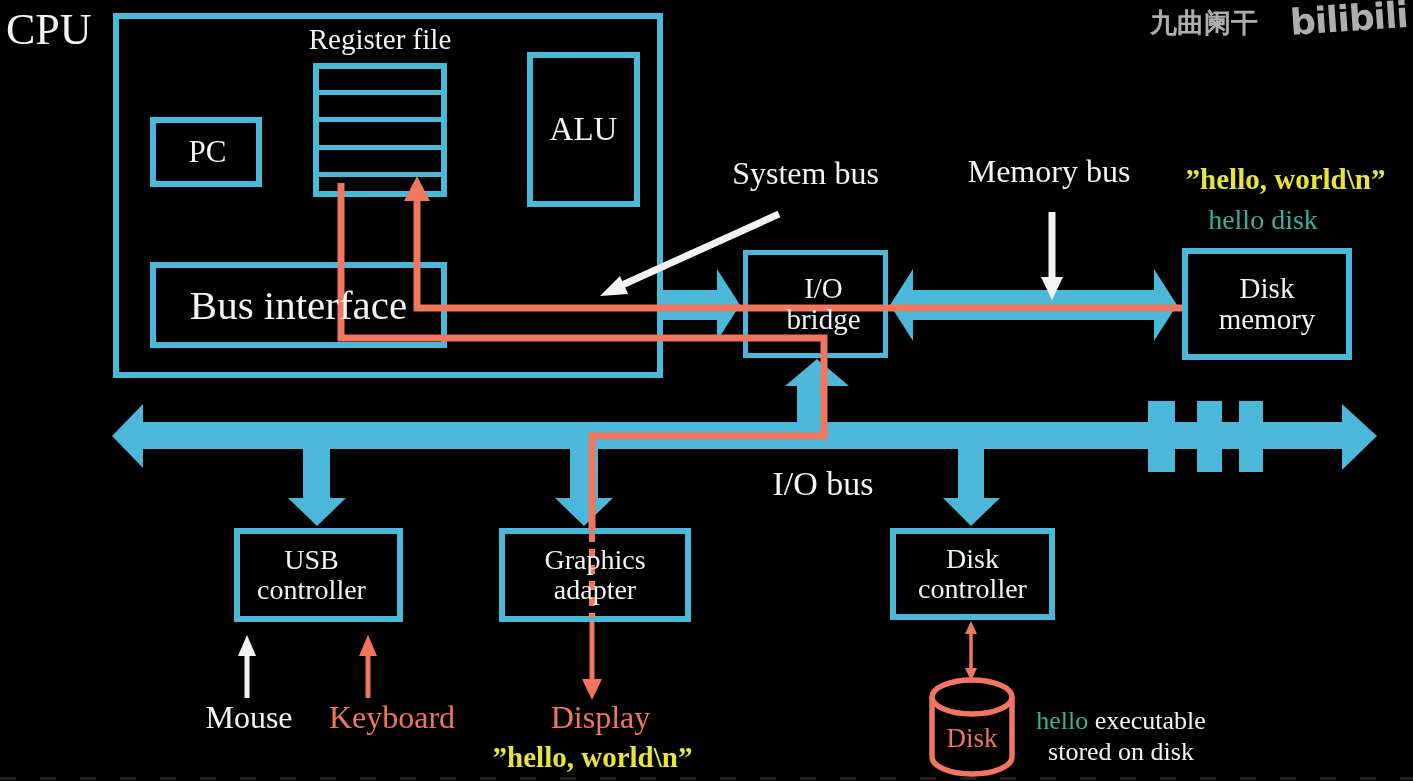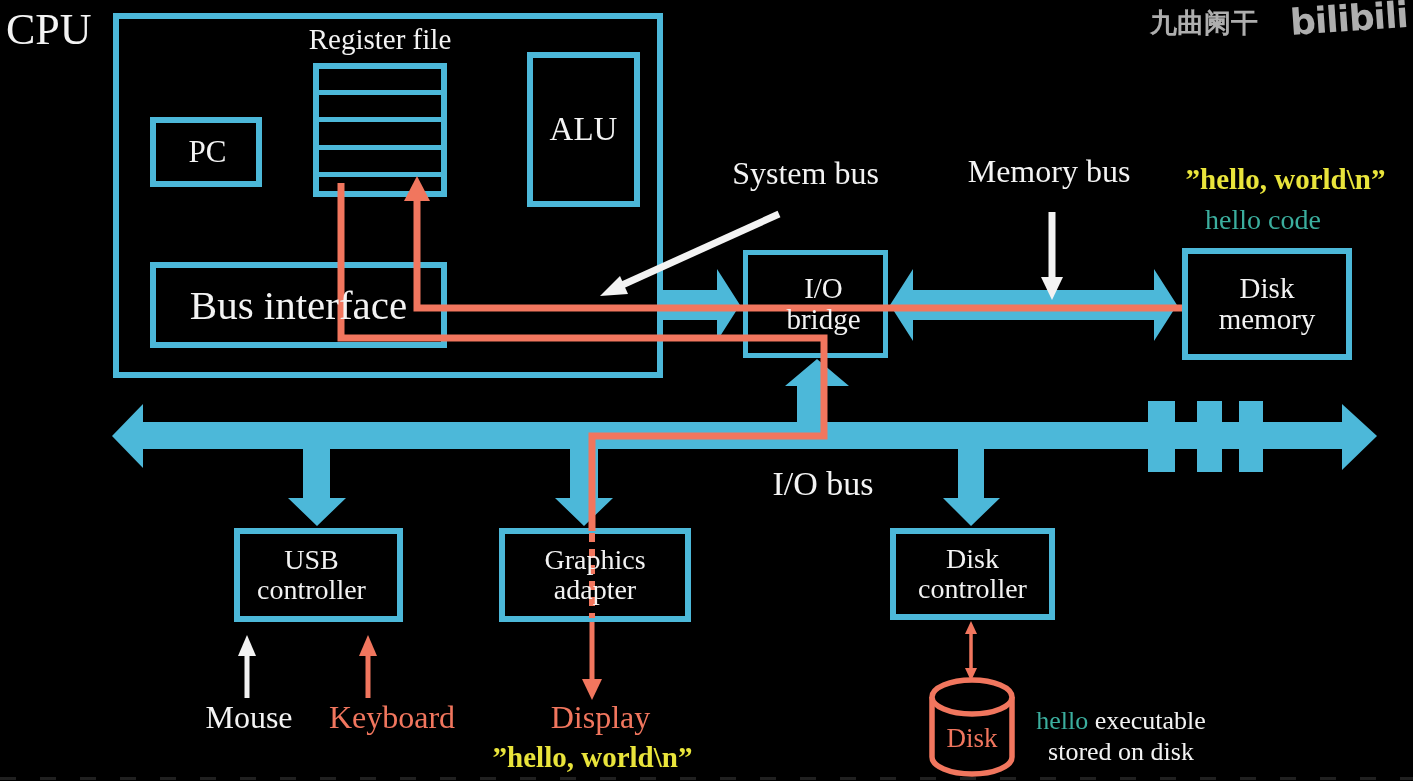--- a/index.html
+++ b/index.html
@@ -119,21 +119,21 @@
     <span>bridge</span>
   </div>
   <div class="lbl" style="left:1182px;top:248px;width:170px;height:112px;font-size:29px;">
     <span>Disk</span>
     <span>memory</span>
   </div>
 
   <div class="lbl" style="left:698px;top:156px;width:215px;font-size:32px;">System bus</div>
   <div class="lbl" style="left:933px;top:154px;width:232px;font-size:32px;">Memory bus</div>
   <div class="lbl yellow" style="left:1158px;top:164px;width:255px;font-size:29px;">”hello, world\n”</div>
-  <div class="lbl tealtxt" style="left:1163px;top:205px;width:200px;font-size:28px;">hello code</div>
+  <div class="lbl tealtxt" style="left:1163px;top:205px;width:200px;font-size:28px;">hello disk</div>
   <div class="lbl" style="left:748px;top:466px;width:150px;font-size:34px;">I/O bus</div>
 
   <div class="lbl" style="left:234px;top:528px;width:155px;height:94px;font-size:28px;">
     <span>USB</span>
     <span>controller</span>
   </div>
   <div class="lbl" style="left:499px;top:528px;width:192px;height:94px;font-size:28px;">
     <span>Graphics</span>
     <span>adapter</span>
   </div>

